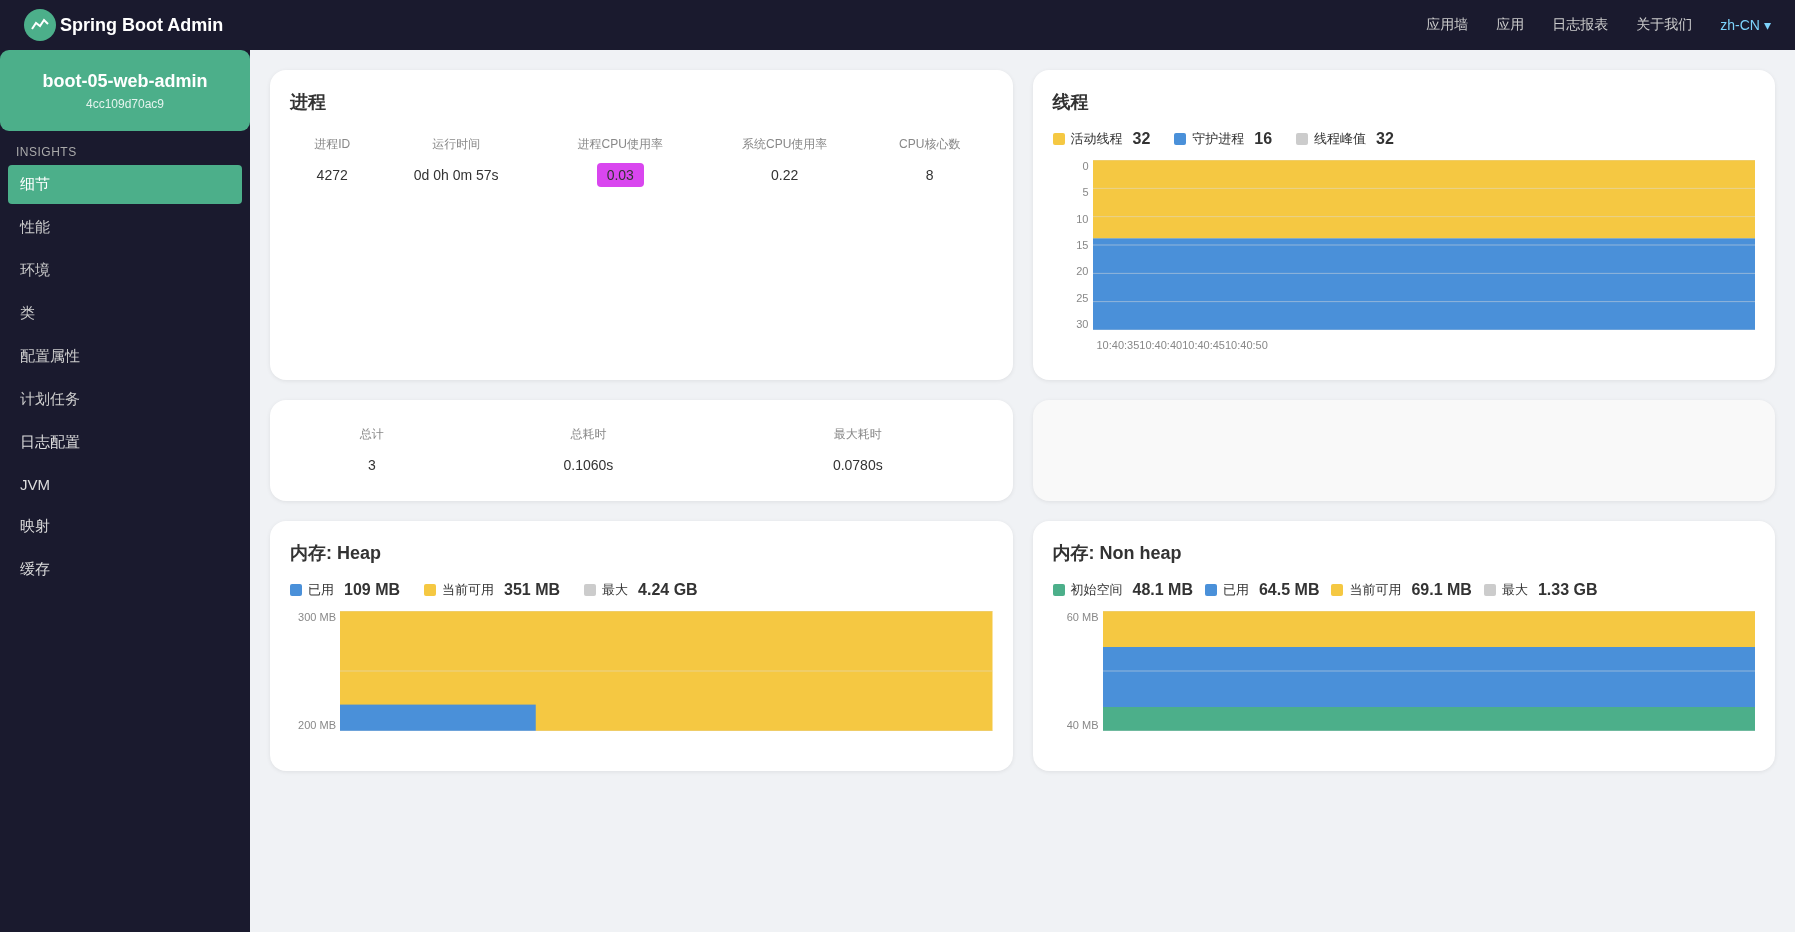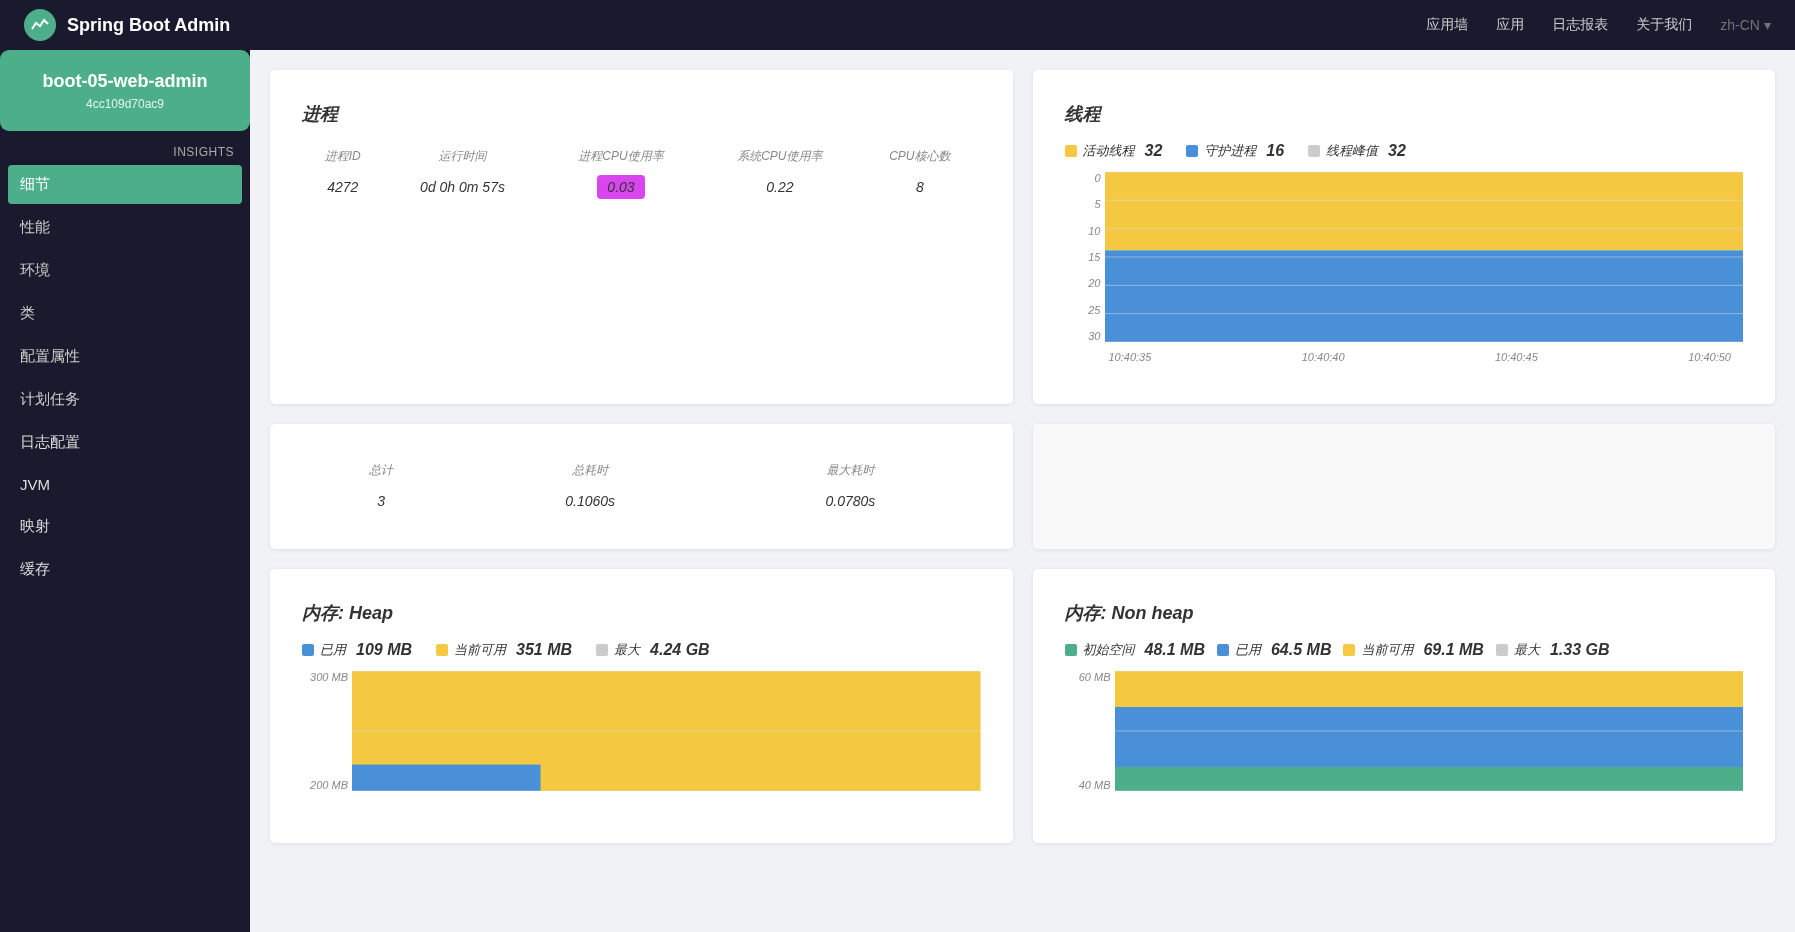--- a/index.html
+++ b/index.html
@@ -13,21 +13,21 @@
       align-items: center;
       padding: 0 24px;
       height: 50px;
       position: fixed;
       top: 0; left: 0; right: 0;
       z-index: 100;
     }
     .topnav-logo {
       display: flex;
       align-items: center;
-      gap: 11px;
+      gap: 4px;
       font-size: 18px;
       font-weight: 600;
       margin-right: auto;
     }
     .logo-icon {
       width: 32px; height: 32px;
       background: #4caf8a;
       border-radius: 50%;
       display: flex; align-items: center; justify-content: center;
       font-size: 16px;
@@ -37,21 +37,21 @@
       gap: 28px;
       font-size: 14px;
       color: #ccc;
       align-items: flex-end;
     }
     .topnav-links span { cursor: pointer; }
     .lang-selector {
       display: flex;
       align-items: center;
       gap: 4px;
-      color: #737373;
+      color: #7dd3fc;
       cursor: pointer;
       margin-left: 28px;
     }
 
     
     .main-layout {
       display: flex;
       margin-top: 50px;
       height: calc(100vh - 50px);
     }
@@ -80,21 +80,20 @@
       font-size: 12px;
       opacity: 0.85;
       margin-top: 4px;
     }
     .sidebar-section-label {
       color: #aaa;
       font-size: 12px;
       padding: 14px 16px 4px;
       text-transform: uppercase;
       letter-spacing: 0.5px;
-      text-align: right;
     }
     .sidebar-item {
       padding: 12px 20px;
       cursor: pointer;
       font-size: 15px;
       color: #ccc;
       display: flex;
       align-items: center;
       gap: 8px;
     }
@@ -108,24 +107,23 @@
       padding: 20px;
       background: #f0f2f5;
     }
     .content-grid {
       display: grid;
       grid-template-columns: 1fr 1fr;
       gap: 20px;
     }
     .card {
       background: #fff;
-      border-radius: 5px;
-      padding: 32px;
+      border-radius: 16px;
+      padding: 20px;
       box-shadow: 0 1px 4px rgba(0,0,0,0.08);
-      font-style: italic;
     }
     .card-title {
       font-size: 18px;
       font-weight: 600;
       margin-bottom: 16px;
       color: #333;
     }
 
     
     .process-table {
@@ -362,21 +360,21 @@
 
               <line x1="0" y1="0%" x2="100%" y2="0%" stroke="#ddd" stroke-width="0.5"></line>
               <line x1="0" y1="16.7%" x2="100%" y2="16.7%" stroke="#ddd" stroke-width="0.5"></line>
               <line x1="0" y1="33.3%" x2="100%" y2="33.3%" stroke="#ddd" stroke-width="0.5"></line>
               <line x1="0" y1="50%" x2="100%" y2="50%" stroke="#ddd" stroke-width="0.5"></line>
               <line x1="0" y1="66.7%" x2="100%" y2="66.7%" stroke="#ddd" stroke-width="0.5"></line>
               <line x1="0" y1="83.3%" x2="100%" y2="83.3%" stroke="#ddd" stroke-width="0.5"></line>
               <line x1="0" y1="100%" x2="100%" y2="100%" stroke="#ddd" stroke-width="0.5"></line>
             </svg>
           </div>
-          <div class="x-axis" style="position:absolute; bottom:0; left:40px; right:8px; height:30px; display:flex; justify-content:space-between; align-items:center; padding: 0 4px;">
+          <div class="x-axis" style="position:absolute; bottom:0; left:40px; right:0; height:30px; display:flex; justify-content:flex-start; align-items:center; padding: 0 4px;">
             <span class="x-tick">10:40:35</span>
             <span class="x-tick">10:40:40</span>
             <span class="x-tick">10:40:45</span>
             <span class="x-tick">10:40:50</span>
           </div>
         </div>
       </div>
 
       <div class="card">
         <table class="gc-table">

